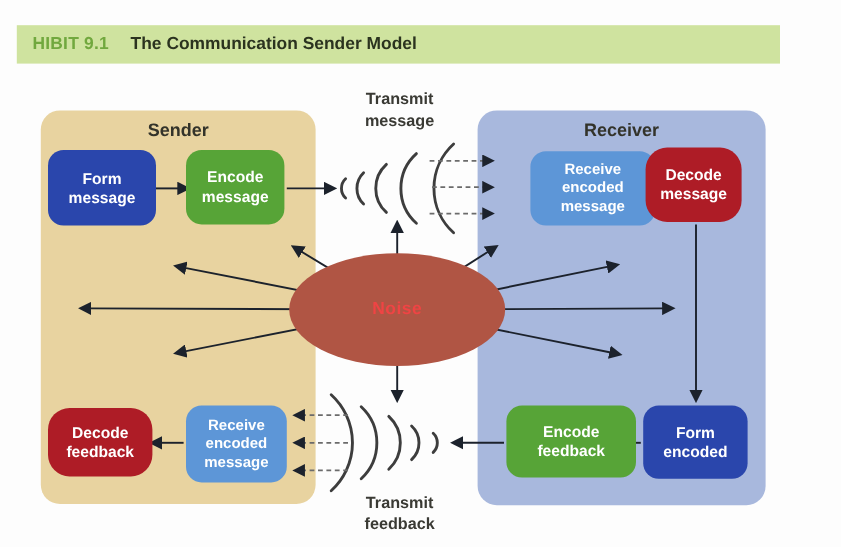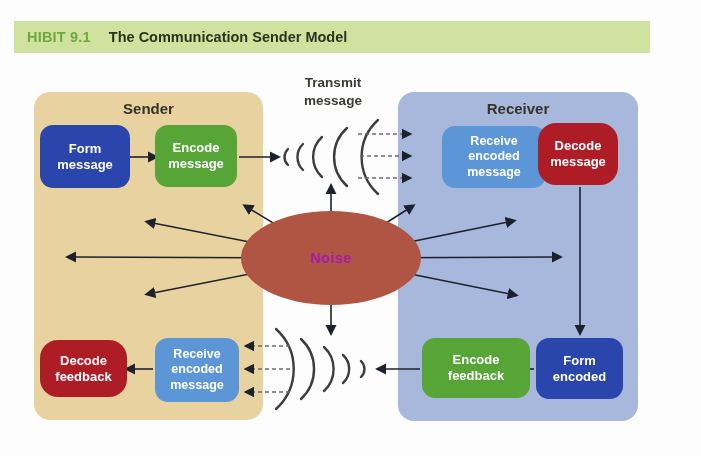--- a/index.html
+++ b/index.html
@@ -29,21 +29,21 @@
   #form-message{left:40px;top:125px;width:90px;height:63px;}
   #encode-message{left:155px;top:125px;width:82px;height:62px;}
   #receive-encoded-message{left:422px;top:126px;width:104px;height:62px;font-size:12.5px;margin-left:20px;}
   #decode-message{left:538px;top:123px;width:80px;height:62px;}
   #decode-feedback{left:40px;top:340px;width:87px;height:57px;}
   #receive-encoded-feedback{left:155px;top:338px;width:84px;height:64px;font-size:12.5px;}
   #encode-feedback{left:422px;top:338px;width:108px;height:60px;}
   #form-feedback{left:536px;top:338px;width:87px;height:61px;}
   
   .noise-label{position:absolute;z-index:3;left:241px;top:211px;width:180px;height:94px;
-               display:flex;align-items:center;justify-content:center;color:#a21caf;
+               display:flex;align-items:center;justify-content:center;color:#ef4444;
                font-weight:800;font-size:14.5px;letter-spacing:.4px;}
   
   .channel-label{position:absolute;z-index:3;width:84px;text-align:center;color:#3a3a34;
                  font-weight:800;font-size:13.5px;line-height:1.3;}
   #transmit-message{left:291px;top:74px;}
   #transmit-feedback{left:291px;top:410px;}
 </style>
 </head>
 <body>
 
@@ -127,14 +127,15 @@
   <div class="box box-lblue" id="receive-encoded-message">Receive encoded message</div>
   <div class="box box-red" id="decode-message">Decode message</div>
   <div class="box box-red" id="decode-feedback">Decode feedback</div>
   <div class="box box-lblue" id="receive-encoded-feedback">Receive encoded message</div>
   <div class="box box-green" id="encode-feedback">Encode feedback</div>
   <div class="box box-blue" id="form-feedback">Form encoded</div>
 
   <div class="noise-label">Noise</div>
 
   <div class="channel-label" id="transmit-message">Transmit message</div>
+  <div class="channel-label" id="transmit-feedback">Transmit feedback</div>
 
 </div>
 
 </body></html>

